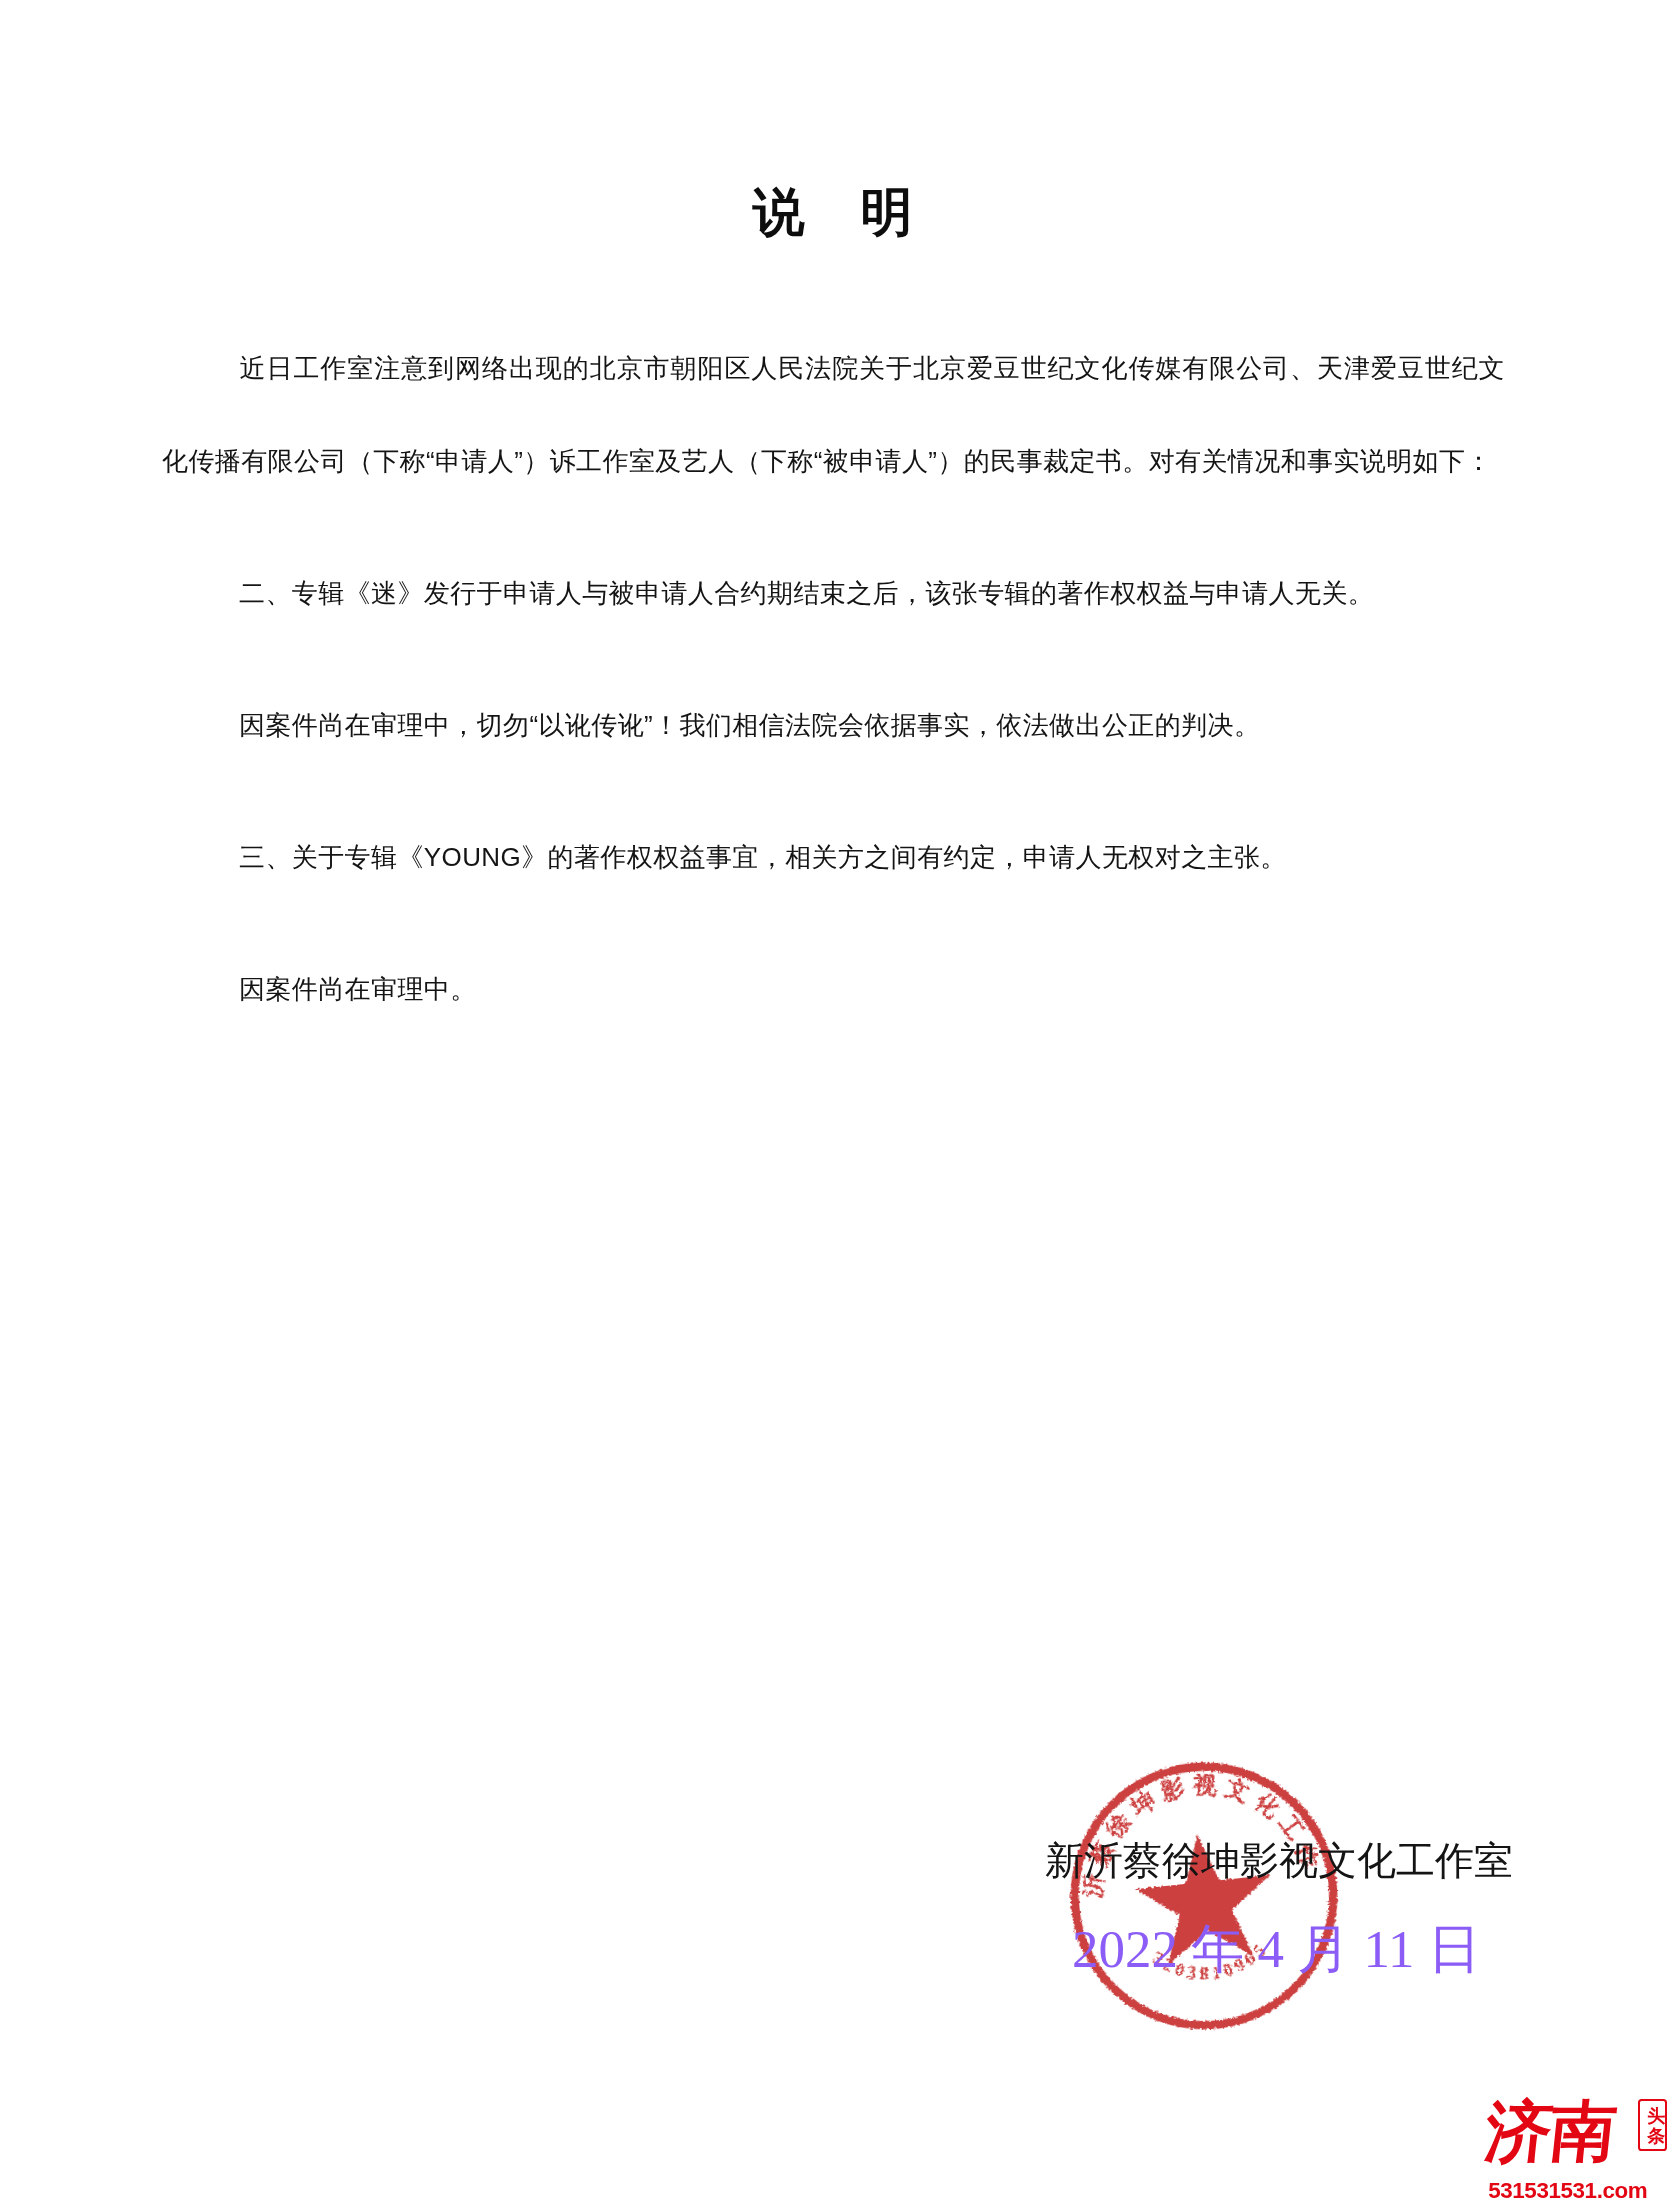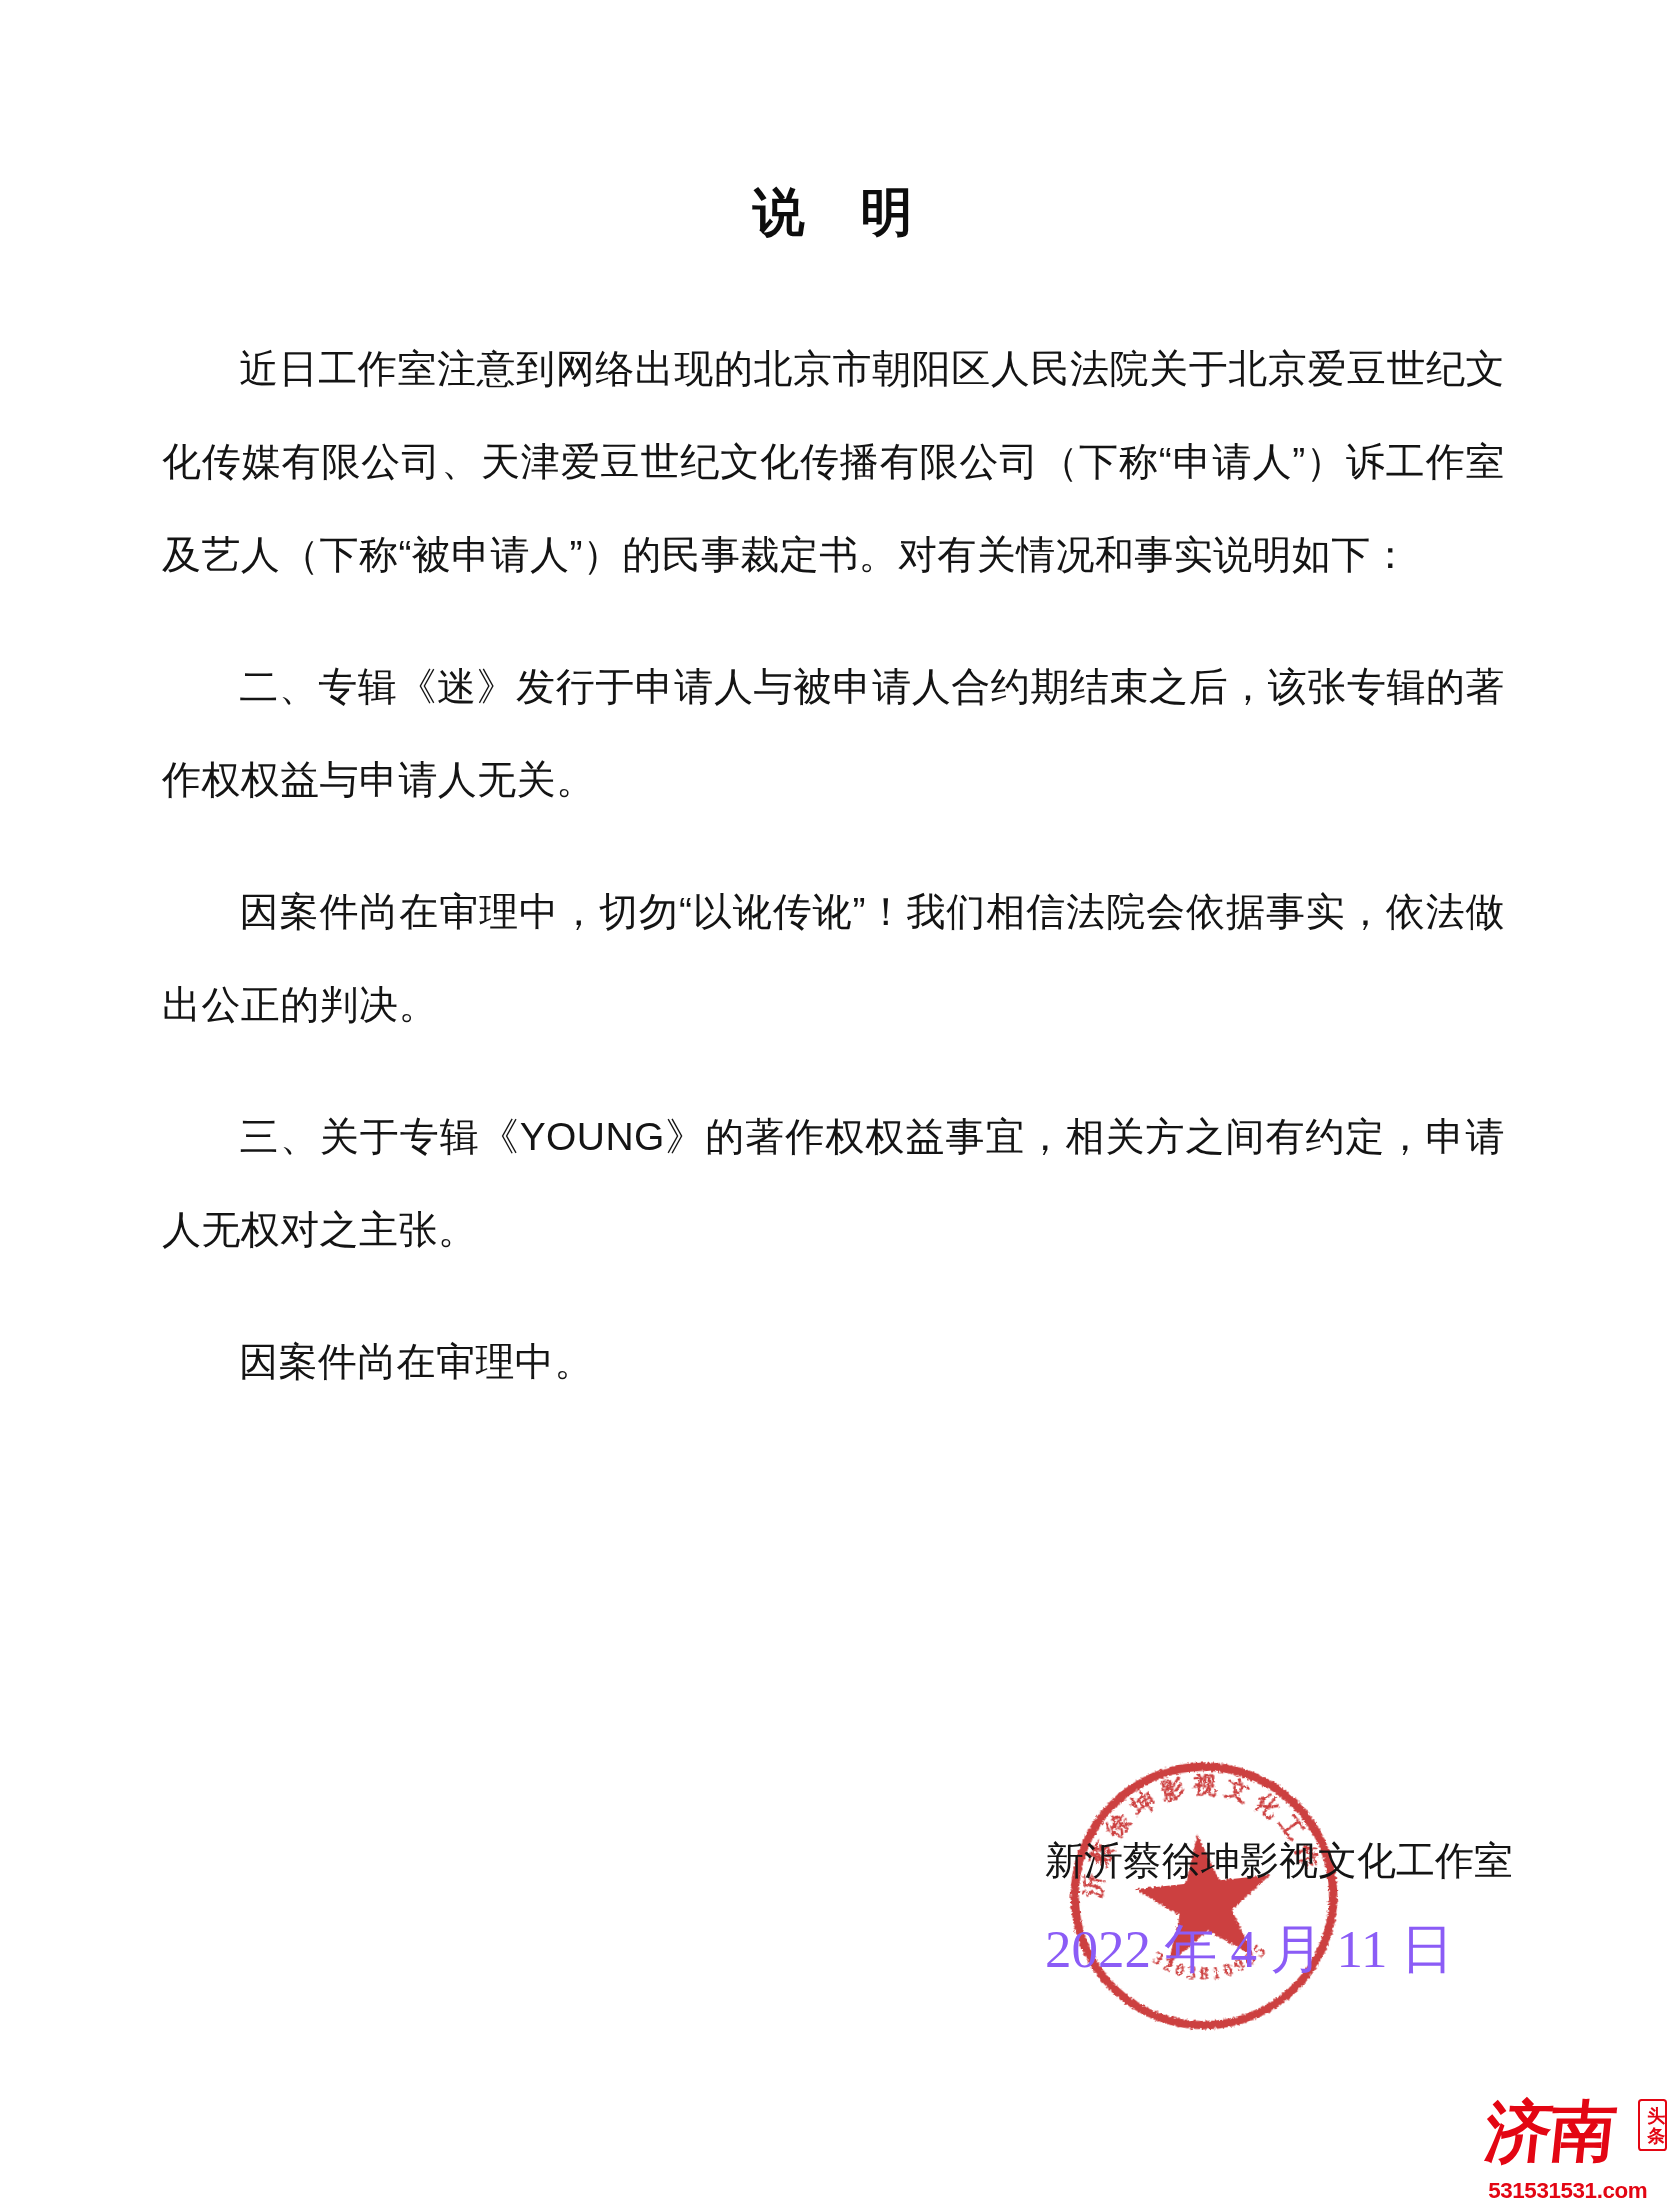--- a/index.html
+++ b/index.html
@@ -38,41 +38,41 @@
     letter-spacing: 1.8px;
     margin: 0;
     padding-top: 186px;
     padding-bottom: 0;
     line-height: 1;
     color: #0d0d0d;
     white-space: pre;
   }
 
   .para {
-    font-size: 39px;
+    font-size: 26px;
     line-height: 93px;
     text-align: justify;
     text-justify: inter-ideograph;
     text-align-last: left;
     margin: 0;
     color: #141414;
     letter-spacing: 0.4px;
     font-weight: 400;
   }
 
   .para-first { margin-top: 84px; }
   .para-gap   { margin-top: 39px; }
 
   .indent { display: inline-block; width: 77px; }
 
   .sign-block {
     position: absolute;
     right: 166px;
     top: 1838px;
-    text-align: left;
+    text-align: center;
     z-index: 4;
   }
   .sign-name {
     font-size: 39px;
     line-height: 1.2;
     color: #141414;
     white-space: nowrap;
     font-family: "Liberation Serif", "DejaVu Serif", serif;
   }
   .sign-date {

